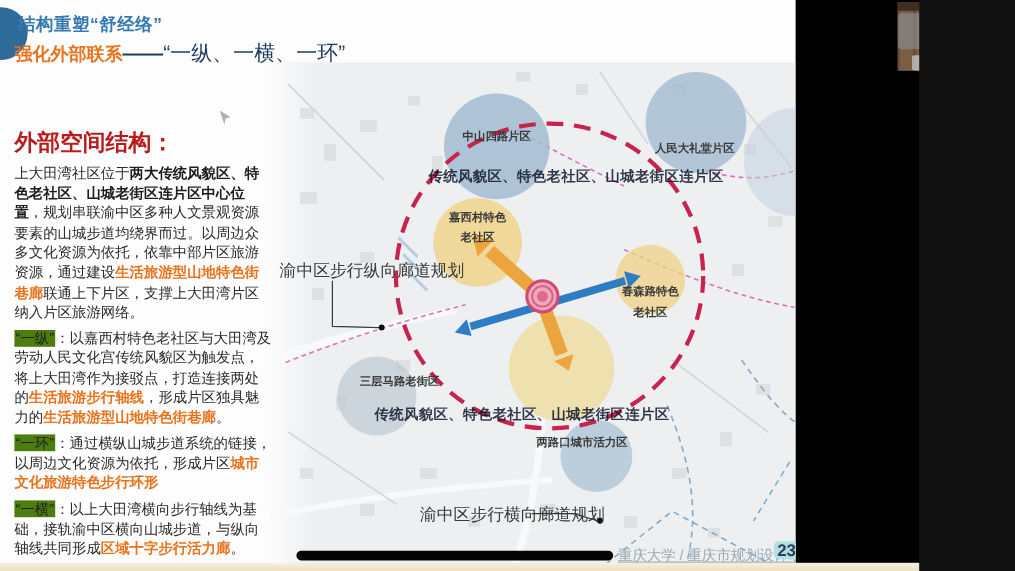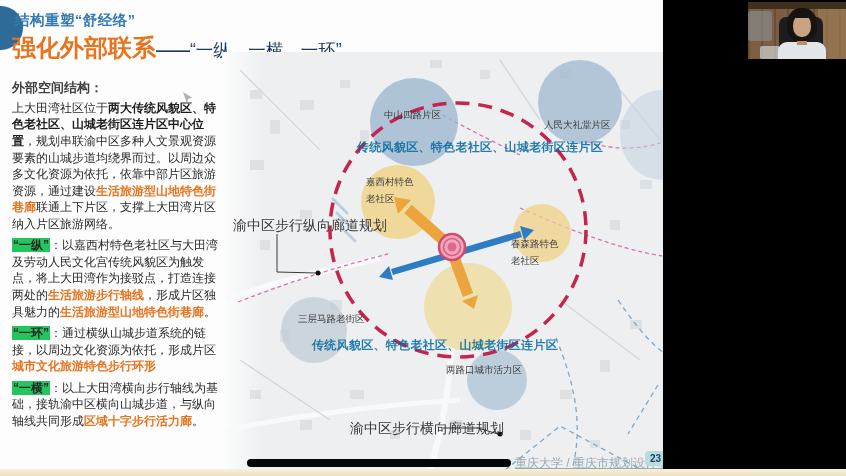--- a/index.html
+++ b/index.html
@@ -1,41 +1,41 @@
 <!DOCTYPE html>
 <html><head>
 <meta charset="utf-8">
 <style>
   html,body{margin:0;padding:0;background:#111;}
-  #screen{position:relative;width:846px;height:476px;background:#000;overflow:hidden;
+  #screen{position:relative;width:766px;height:476px;background:#000;overflow:hidden;
           font-family:"Liberation Sans","DejaVu Sans",sans-serif;}
   
   #slide{position:absolute;left:0;top:0;width:663px;height:476px;background:#fdfdfd;overflow:hidden;}
   .accent-circle{position:absolute;left:-21px;top:6px;width:44px;height:44px;border-radius:50%;background:#2e6b98;}
   .subtitle{position:absolute;left:15px;top:11px;font-size:14.5px;font-weight:bold;color:#3579b1;letter-spacing:.5px;}
   .title-row{position:absolute;left:12px;top:32px;white-space:nowrap;}
-  .title-orange{font-size:24px;font-weight:bold;color:#e8731d;}
+  .title-orange{font-size:15px;font-weight:bold;color:#e8731d;}
   .title-dash{font-size:17px;font-weight:bold;color:#1d3b5e;}
   .title-rest{font-size:17.5px;font-weight:normal;color:#1d3b5e;}
   .watermark{position:absolute;left:470px;top:14px;font-size:9px;color:#9b9b9b;letter-spacing:.5px;}
   
   .left-panel{position:absolute;left:12px;top:79px;width:215px;font-size:12px;line-height:1.38;color:#2a2a2a;}
-  .section-heading{font-size:13px;font-weight:bold;color:#404040;margin-bottom:3px;}
+  .section-heading{font-size:19px;font-weight:bold;color:#b91c1c;margin-bottom:3px;margin-top:28px;}
   .seg-bold{font-weight:bold;color:#1c1c1c;}
   .seg-orange{font-weight:bold;color:#e8731d;}
   .strategy{margin-top:5px;}
-  .chip{background:#22c55e;color:#222;font-weight:bold;padding:0 1px;}
-  
-  .map-label{position:absolute;font-size:9.5px;color:#3a3a3a;text-align:left;white-space:pre-line;line-height:1.8;font-weight:400;}
-  .band-label{position:absolute;font-size:12px;font-weight:bold;color:#0369a1;opacity:.85;letter-spacing:.3px;white-space:nowrap;}
+  .chip{background:#4d7c0f;color:#222;font-weight:normal;padding:0 1px;}
+  
+  .map-label{position:absolute;font-size:9.5px;color:#3a3a3a;text-align:center;white-space:pre-line;line-height:1.8;font-weight:700;}
+  .band-label{position:absolute;font-size:12px;font-weight:bold;color:#0f172a;opacity:.85;letter-spacing:.3px;white-space:nowrap;}
   .ann-label{position:absolute;font-size:14px;color:#3a3a3a;white-space:nowrap;}
   
   .footer-org{position:absolute;left:515px;top:455px;font-size:12px;color:#9aa8b0;white-space:nowrap;text-decoration:underline;}
   .page-badge{position:absolute;left:645px;top:451px;width:21px;height:15px;background:#b5dde2;border-radius:4px;
-              font-size:10px;font-weight:bold;color:#23445c;text-align:center;line-height:15px;}
+              font-size:14px;font-weight:bold;color:#23445c;text-align:center;line-height:15px;}
   .redaction-bar{position:absolute;left:247px;top:459px;width:264px;height:8px;background:#050505;border-radius:4px;}
   .bottom-strip{position:absolute;left:0;top:469px;width:846px;height:7px;
                 background:linear-gradient(#f6f0e0,#eee0bd);}
   
   .mouse-cursor{position:absolute;left:183px;top:92px;width:9px;height:12px;background:#9aa0a6;opacity:.8;
                 clip-path:polygon(0 0,45% 100%,55% 58%,100% 45%);}
   
   .webcam{position:absolute;left:748px;top:2px;width:98px;height:57px;overflow:hidden;background:#77573b;}
   .wood{position:absolute;inset:0;background:repeating-linear-gradient(90deg,rgba(0,0,0,.10) 0 2px,rgba(255,255,255,.04) 2px 13px);}
   .beam{position:absolute;left:0;top:0;width:98px;height:7px;background:#3f2f1f;}

